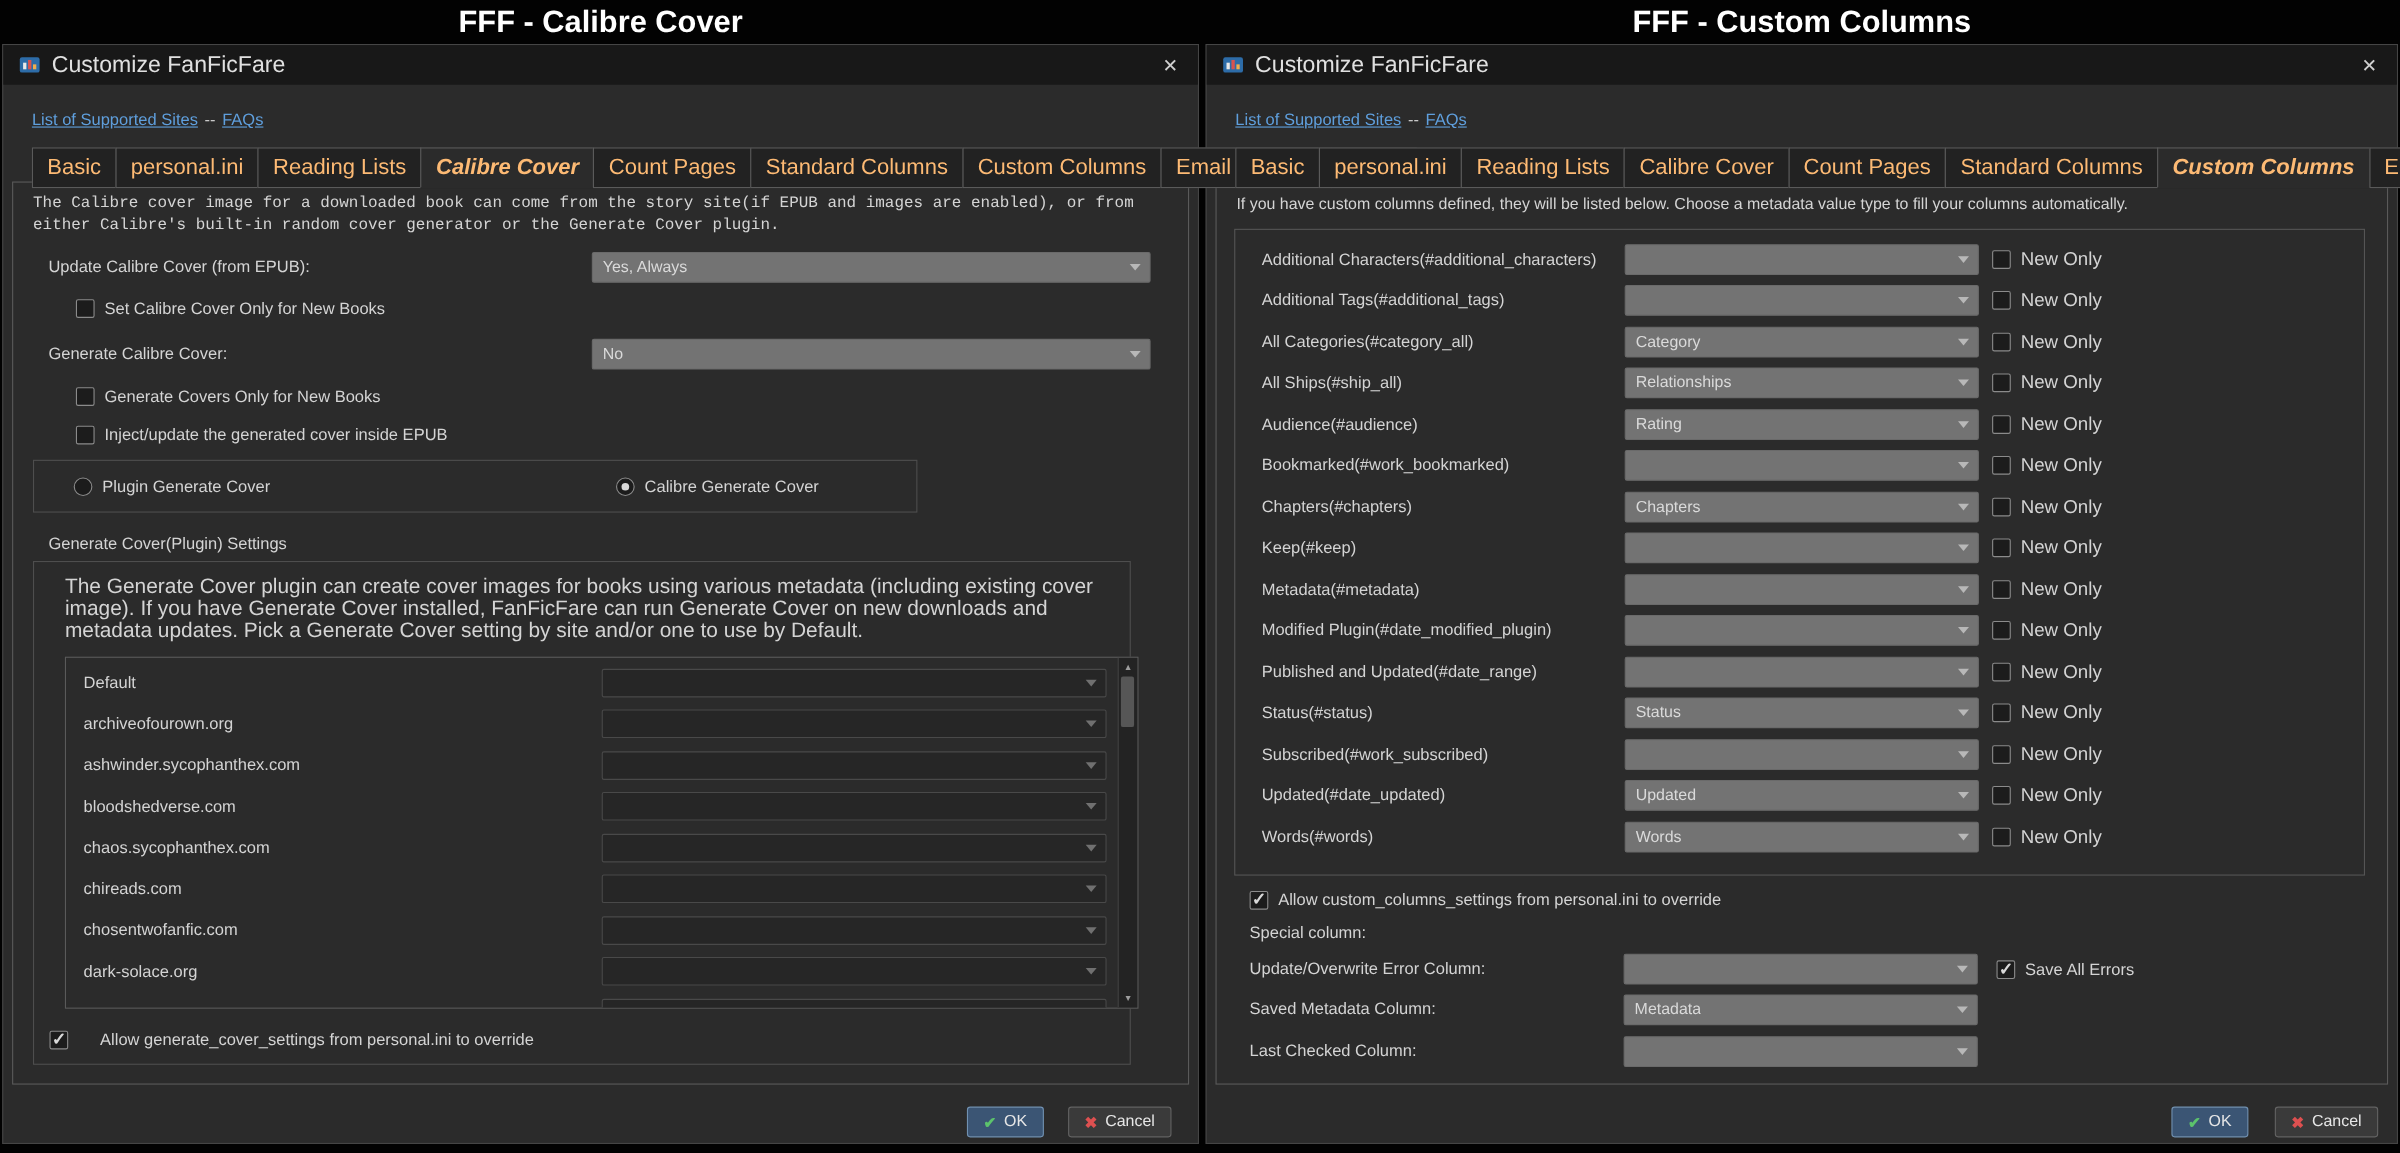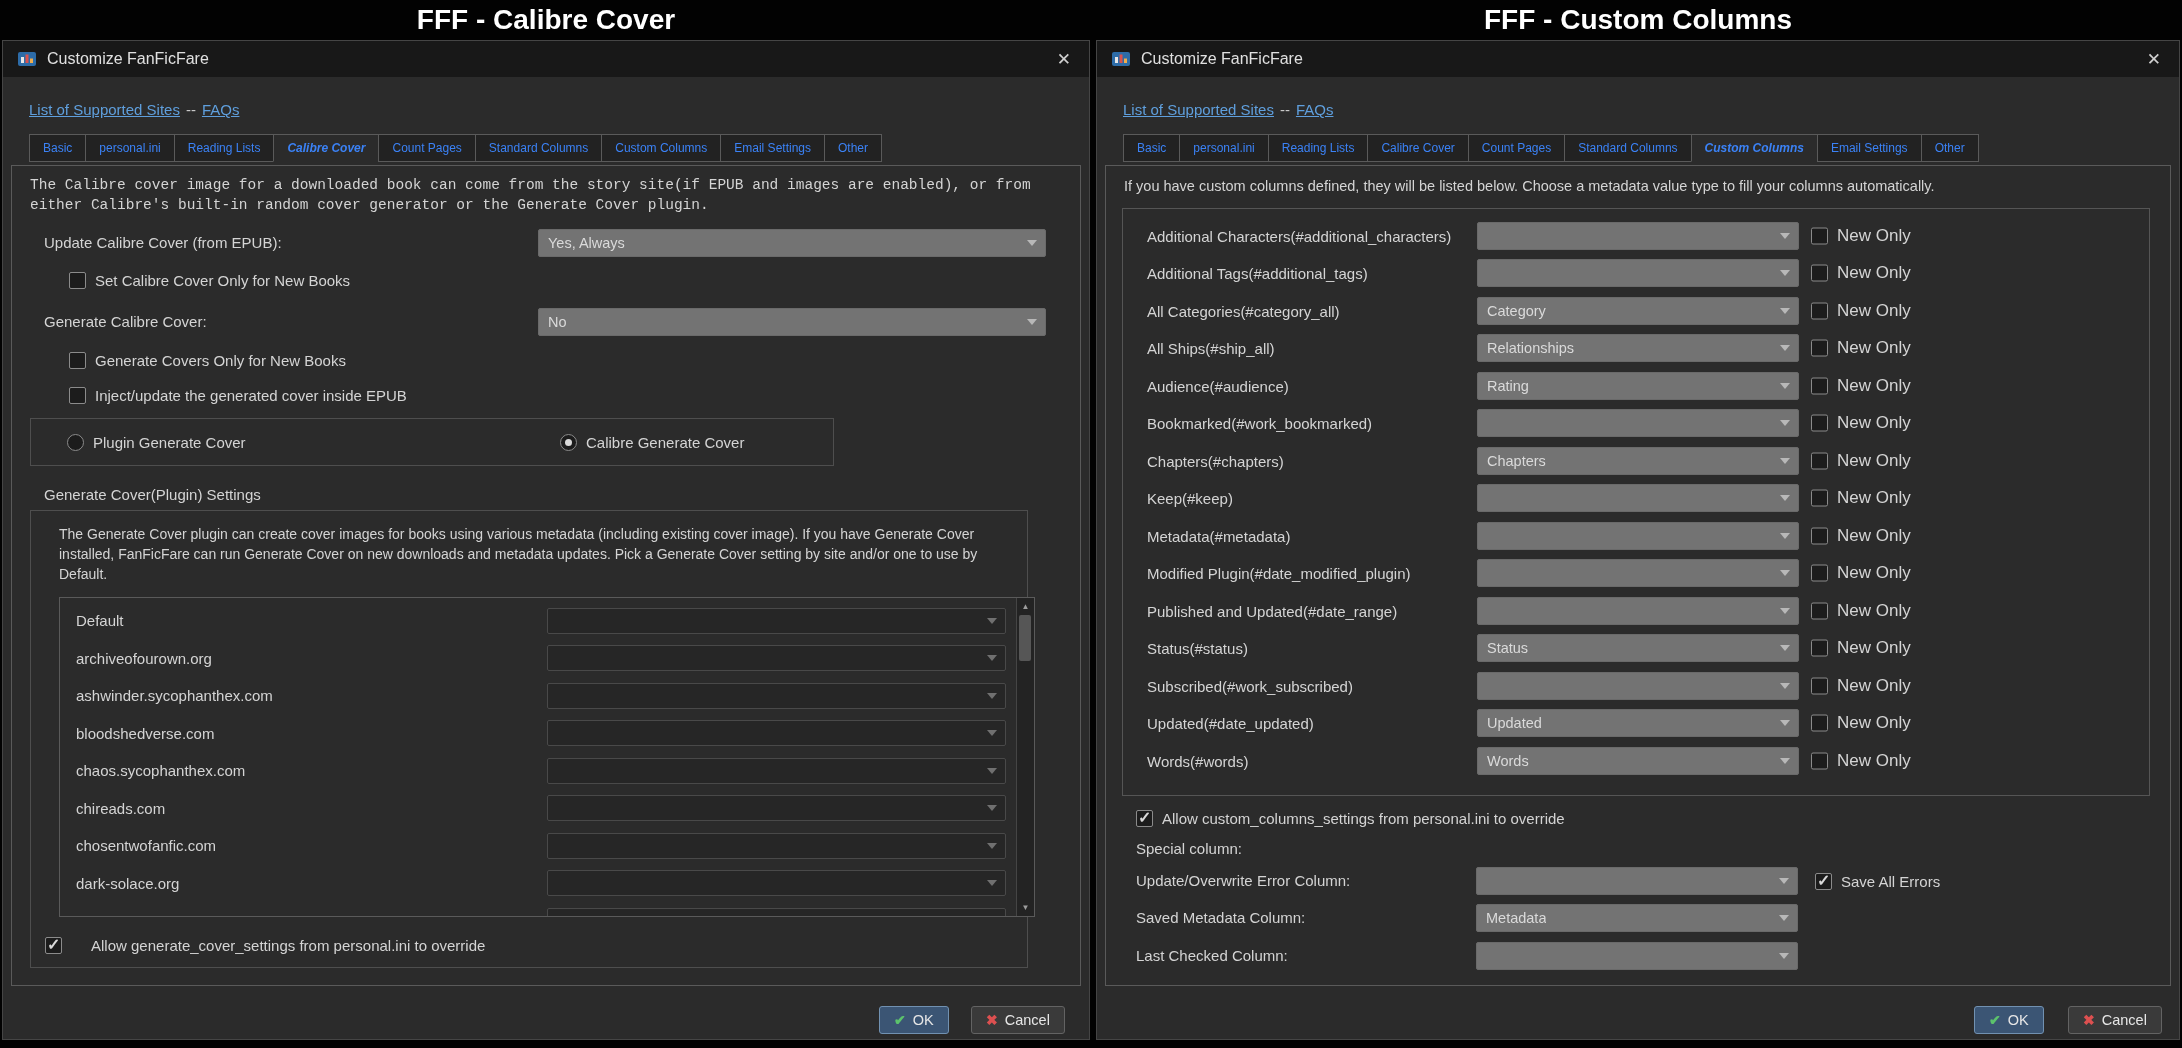--- a/index.html
+++ b/index.html
@@ -9,29 +9,29 @@
 
   .caption { position: absolute; top: 2px; height: 36px; line-height: 36px; font-size: 28px; font-weight: bold; color: #ffffff; text-align: center; }
   #caption-left { left: 2px; width: 1088px; }
   #caption-right { left: 1096px; width: 1084px; }
 
   .dialog { position: absolute; top: 40px; height: 1000px; background: #2b2b2b; border: 1px solid #454545; }
   #dialog-left { left: 2px; width: 1088px; }
   #dialog-right { left: 1096px; width: 1084px; }
 
   .titlebar { position: absolute; left: 0; top: 0; right: 0; height: 36px; background: #181818; display: flex; align-items: center; padding: 0 14px; gap: 10px; }
-  .titlebar .title { font-size: 16px; color: #e0e0e0; }
+  .titlebar .title { font-size: 21px; color: #e0e0e0; }
   .close-btn { margin-left: auto; color: #cfcfcf; font-size: 17px; line-height: 17px; padding: 2px 4px; }
 
   .links-row { position: absolute; left: 26px; top: 60px; font-size: 15px; }
   a.link { color: #5f9fdd; text-decoration: underline; cursor: pointer; }
   .link-sep { color: #c9c9c9; padding: 0 6px; }
 
   .tabs { position: absolute; left: 26px; top: 93px; display: flex; z-index: 3; }
-  .tab { font-size: 12px; color: #3b82f6; background: #222222; border: 1px solid #5a5a5a; padding: 6px 13px; margin-left: -1px; white-space: nowrap; }
+  .tab { font-size: 20px; color: #fdba74; background: #222222; border: 1px solid #5a5a5a; padding: 6px 13px; margin-left: -1px; white-space: nowrap; }
   .tab:first-child { margin-left: 0; }
   .tab.active { background: #2b2b2b; font-weight: bold; font-style: italic; border-bottom-color: #2b2b2b; }
 
   .pane { position: absolute; left: 8px; right: 8px; top: 124px; height: 821px; border: 1px solid #5a5a5a; background: #2b2b2b; }
 
   .form-label { font-size: 15px; color: #d4d4d4; white-space: nowrap; }
   .fixed-label { position: absolute; height: 28px; line-height: 28px; }
 
   .combo { position: relative; height: 28px; background: #737373; border: 1px solid #6a6a6a; border-radius: 2px; display: flex; align-items: center; padding: 0 26px 0 9px; font-size: 14.5px; color: #dadada; }
   .combo .combo-value { overflow: hidden; white-space: nowrap; }
@@ -55,21 +55,21 @@
   #l-generate-label { left: 32px; top: 142px; }
   #l-generate-combo { position: absolute; left: 526px; top: 142px; width: 508px; }
   #l-gen-new { position: absolute; left: 57px; top: 184px; }
   #l-inject { position: absolute; left: 57px; top: 219px; }
   #l-radio-frame { position: absolute; left: 18px; top: 252px; width: 804px; height: 48px; border: 1px solid #4e4e4e; }
   .radio-row { position: absolute; top: 0; height: 46px; display: flex; align-items: center; gap: 9px; font-size: 15px; white-space: nowrap; }
   #l-radio-plugin { left: 36px; }
   #l-radio-calibre { left: 529px; }
   #l-settings-title { position: absolute; left: 32px; top: 320px; font-size: 15px; }
   #l-group { position: absolute; left: 18px; top: 344px; width: 998px; height: 458px; border: 1px solid #4e4e4e; }
-  #l-desc { position: absolute; left: 28px; top: 13px; width: 966px; font-size: 14px; line-height: 20px; }
+  #l-desc { position: absolute; left: 28px; top: 13px; width: 966px; font-size: 19px; line-height: 20px; }
   #l-site-list { position: absolute; left: 28px; top: 86px; width: 976px; height: 320px; border: 1px solid #5a5a5a; background: #2b2b2b; overflow: hidden; }
   #site-list-rows { position: absolute; left: 0; top: 4px; right: 18px; }
   .site-row { position: relative; height: 37.5px; display: flex; align-items: center; }
   .site-label { margin-left: 16px; font-size: 15px; }
   .site-combo { position: absolute; left: 487px; width: 459px; height: 26px; top: 50%; transform: translateY(-50%); }
   #l-scrollbar { position: absolute; top: 0; right: 0; width: 18px; height: 100%; background: #232323; border-left: 1px solid #454545; }
   .sb-arrow { position: absolute; left: 0; width: 100%; height: 15px; font-size: 8px; color: #9d9d9d; text-align: center; line-height: 15px; }
   #sb-up { top: 1px; }
   #sb-down { bottom: 1px; }
   #sb-thumb { position: absolute; left: 2px; right: 3px; top: 17px; height: 46px; background: #565656; border-radius: 2px; }

